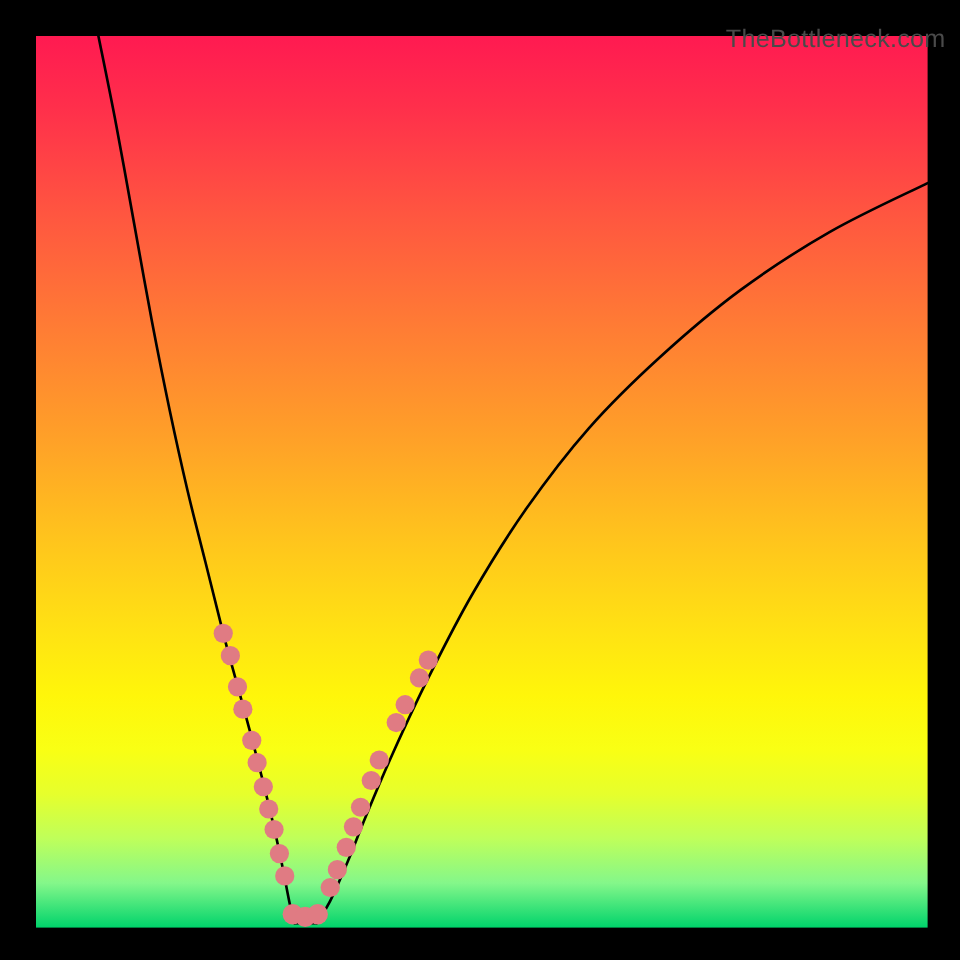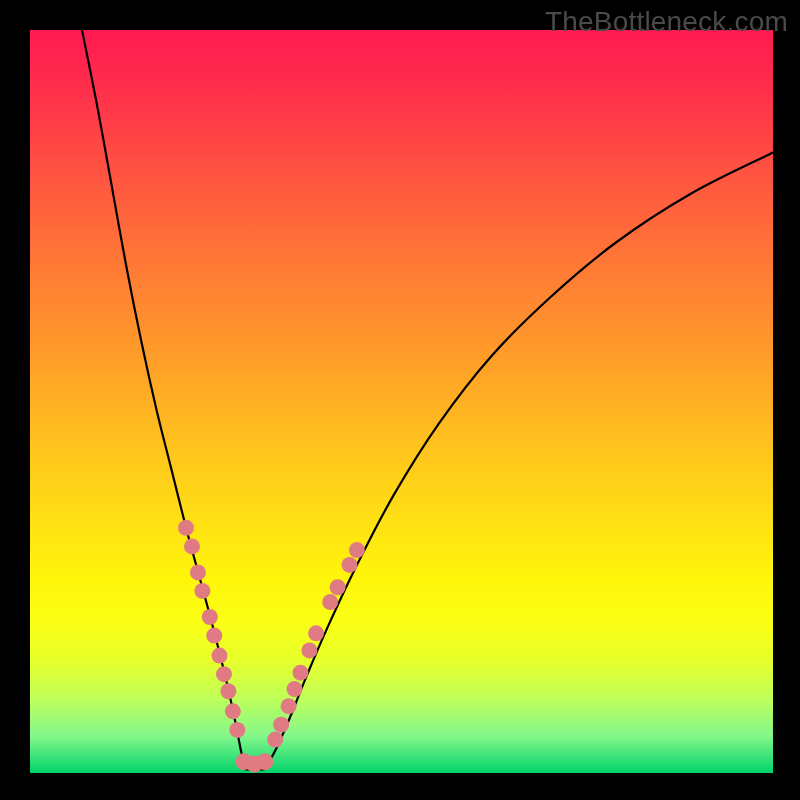--- a/index.html
+++ b/index.html
@@ -6,24 +6,24 @@
   body {
     width: 800px;
     height: 800px;
     background: #000;
     position: relative;
     overflow: hidden;
     font-family: Arial, Helvetica, sans-serif;
   }
   .watermark {
     position: absolute;
-    top: 6px;
+    top: 21px;
     right: 12px;
     color: #4a4a4a;
-    font-size: 28px;
+    font-size: 21px;
     font-weight: 500;
     letter-spacing: 0.2px;
     z-index: 50;
     user-select: none;
   }
   .plot-frame {
     position: absolute;
     left: 30px;
     top: 30px;
     width: 743px;

